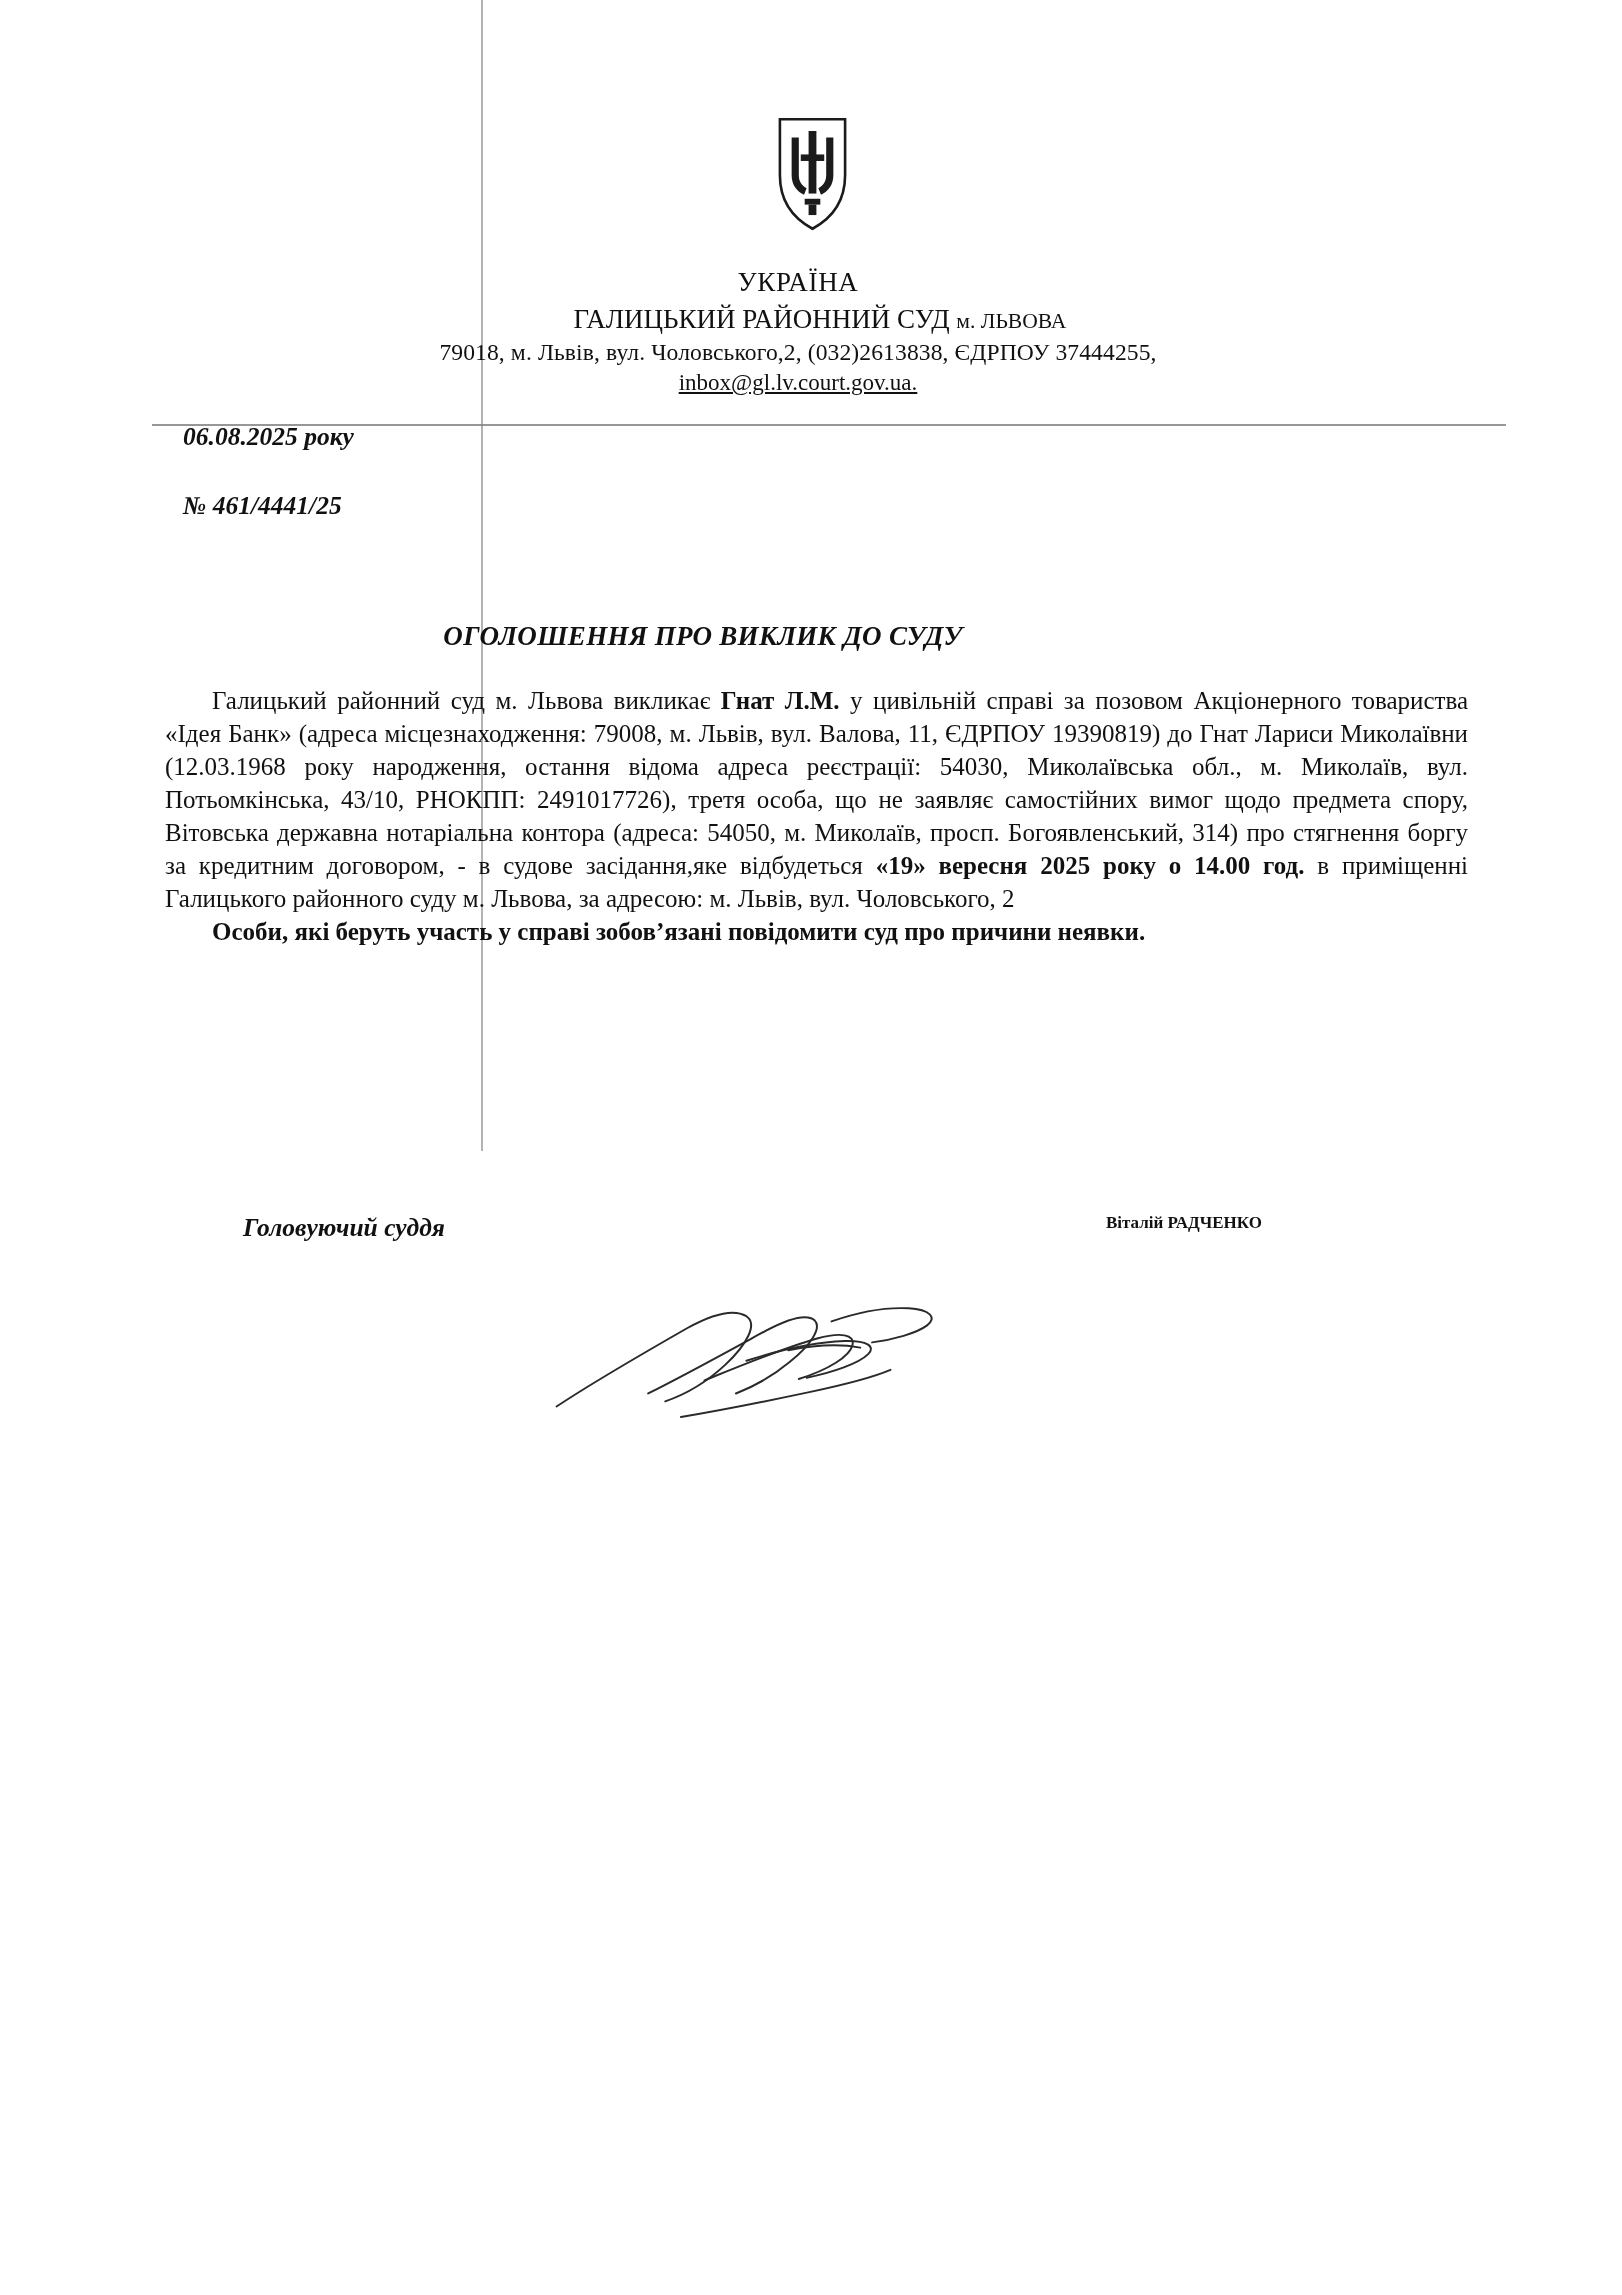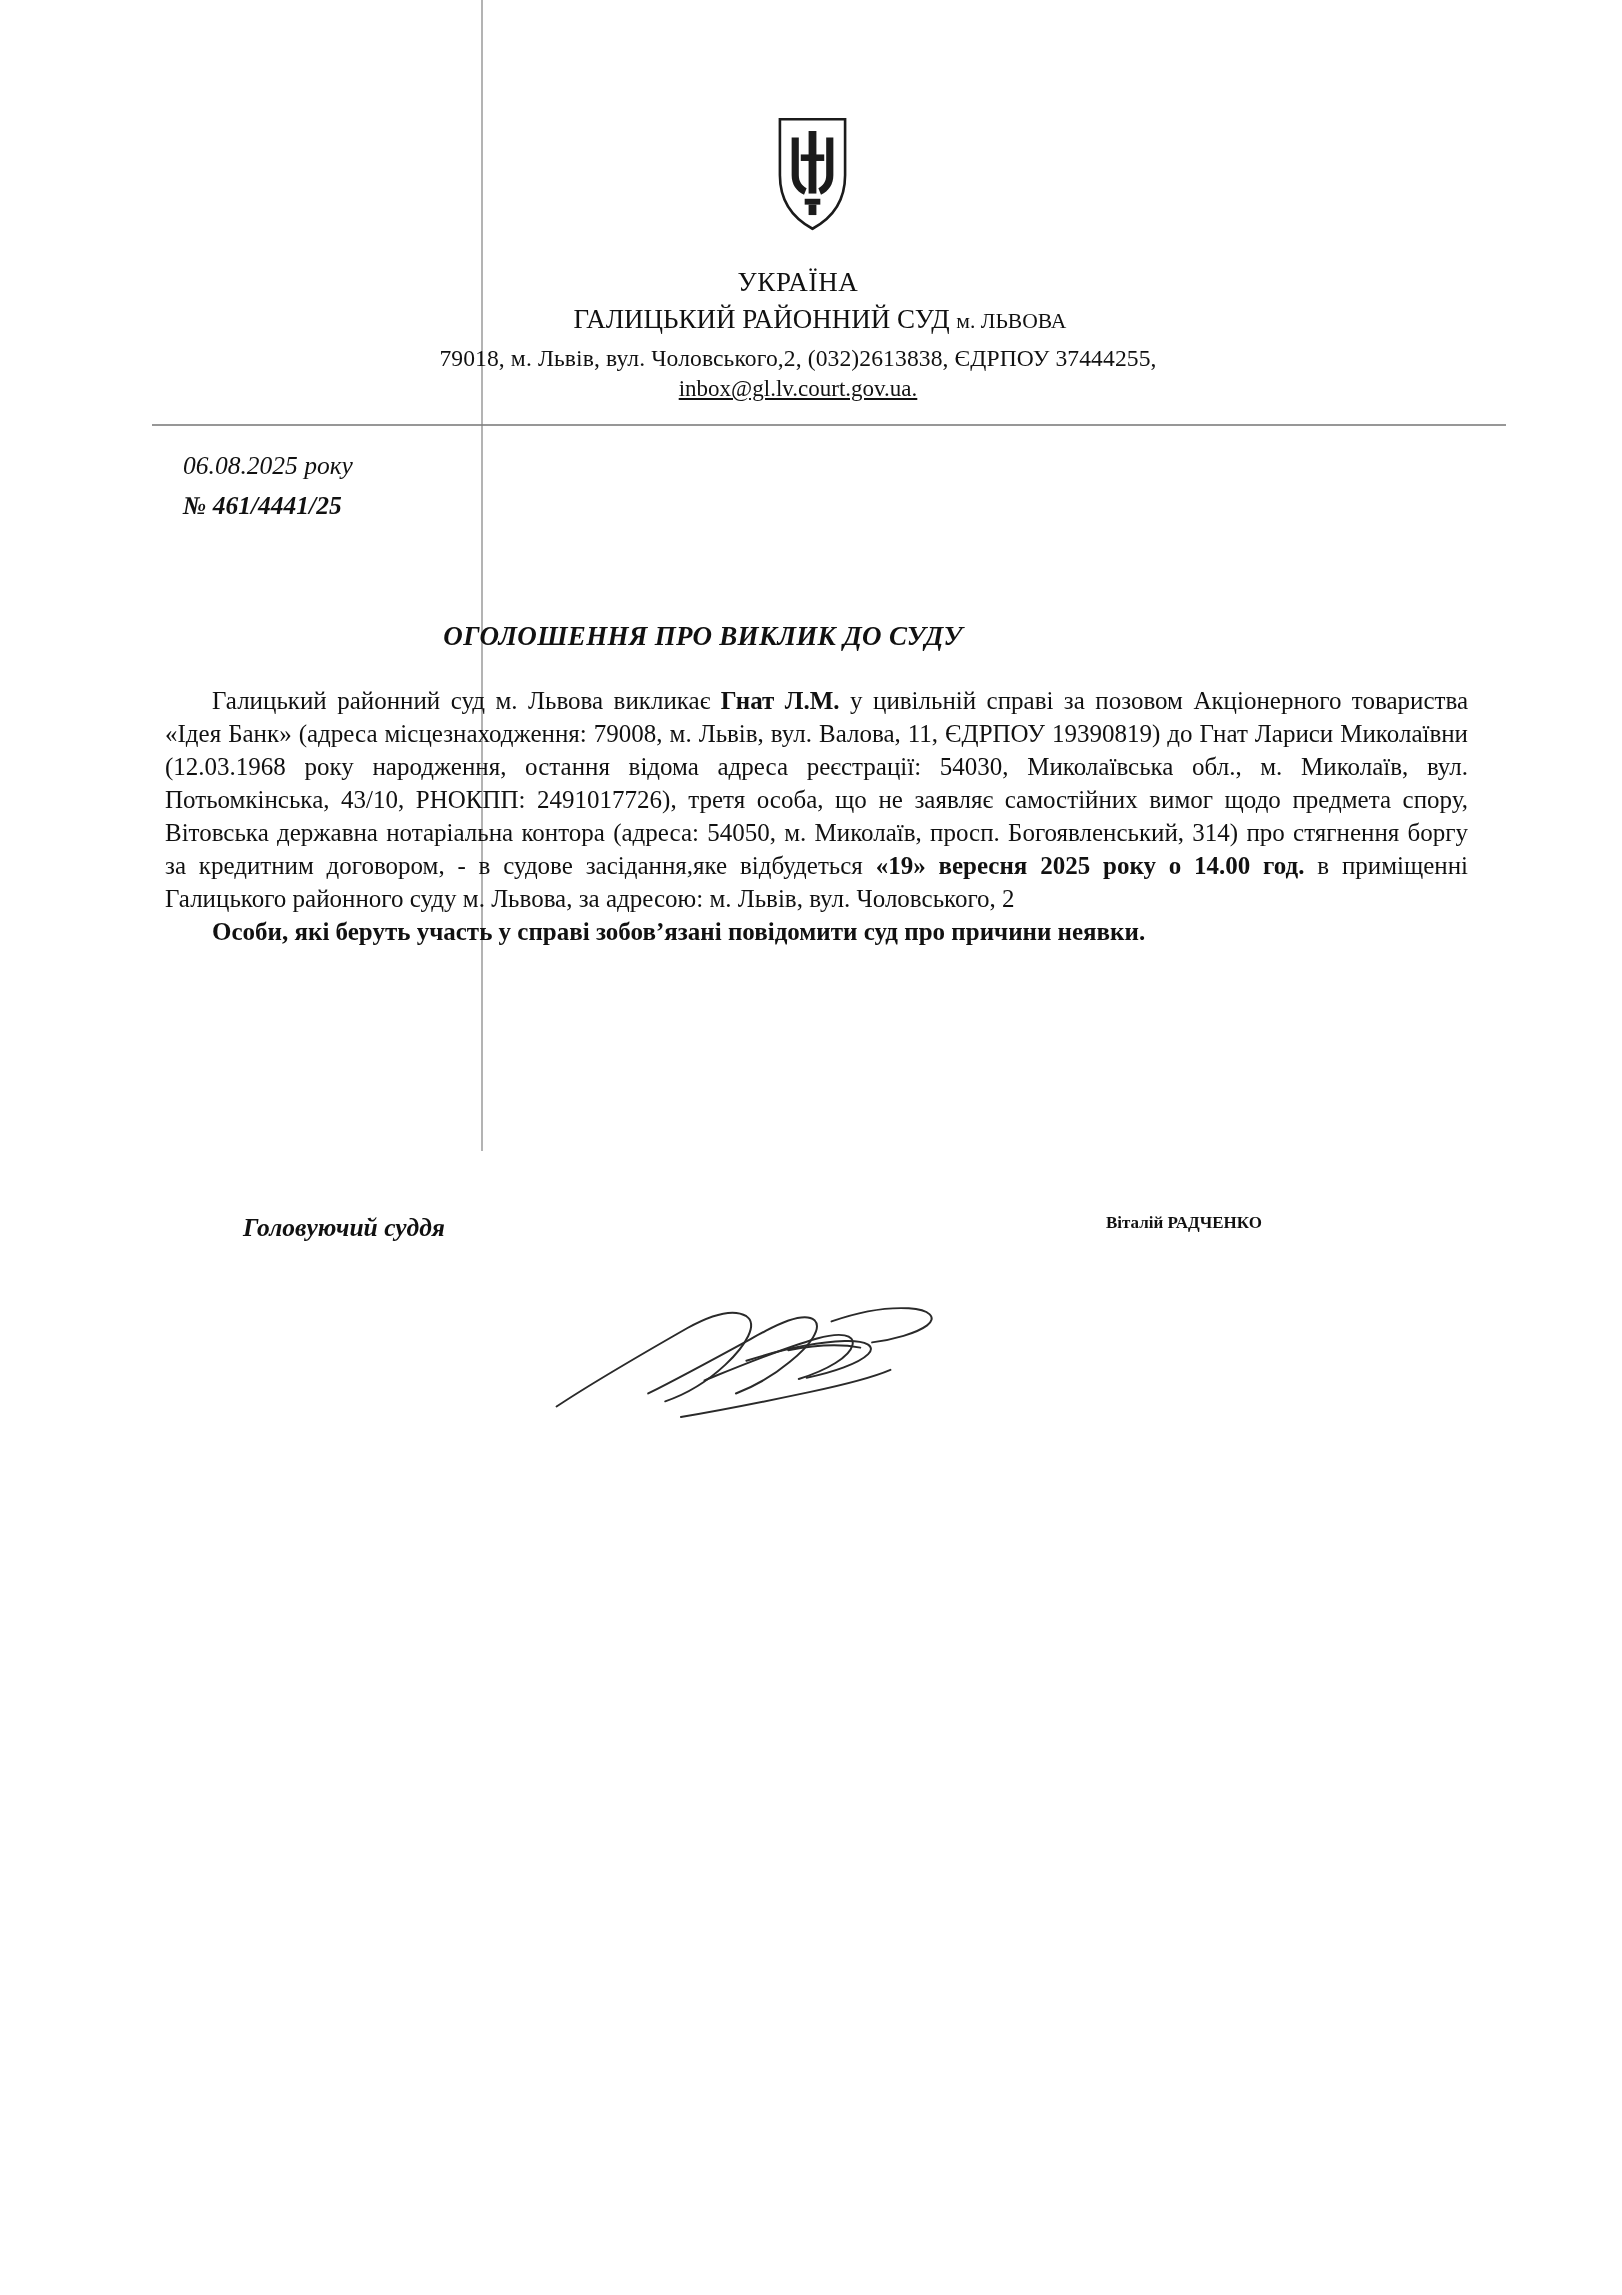--- a/index.html
+++ b/index.html
@@ -60,38 +60,37 @@
   .header .court {
     font-size: 27px;
     margin-top: 5.9px;
     margin-left: 44px;
   }
   .header .court .small {
     font-size: 21.6px;
   }
   .header .address {
     font-size: 23.6px;
-    margin-top: 10px;
+    margin-top: 4px;
     letter-spacing: 0.1px;
   }
   .header .email {
     font-size: 23px;
     margin-top: 3.9px;
     text-decoration: underline;
   }
 
   
   .doc-date {
     position: absolute;
     left: 183px;
     top: 422px;
     font-size: 25.5px;
     font-style: italic;
-    font-weight: normal;
-    margin-top: 29px;
+    font-weight: bold;
   }
   .doc-number {
     position: absolute;
     left: 183px;
     top: 491px;
     font-size: 25.5px;
     font-style: italic;
     font-weight: bold;
   }
 

